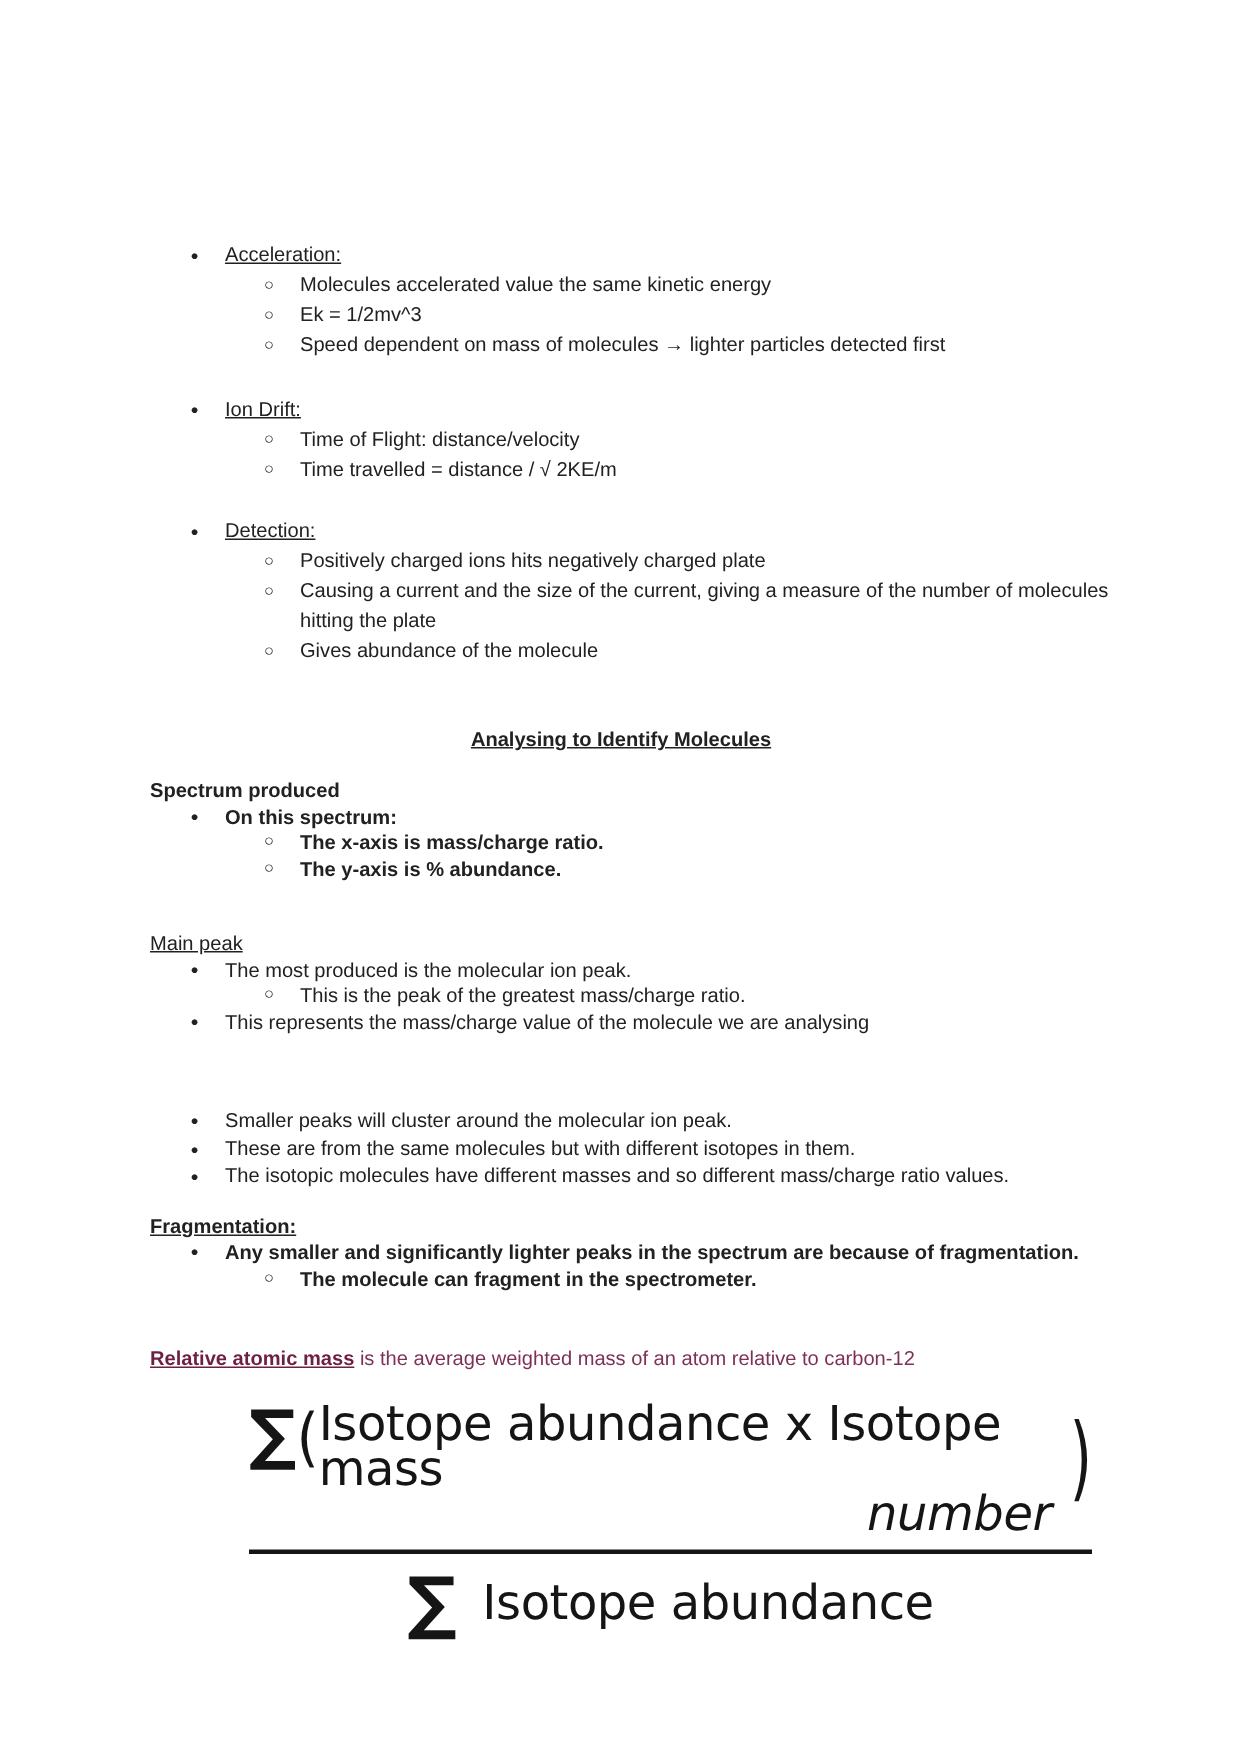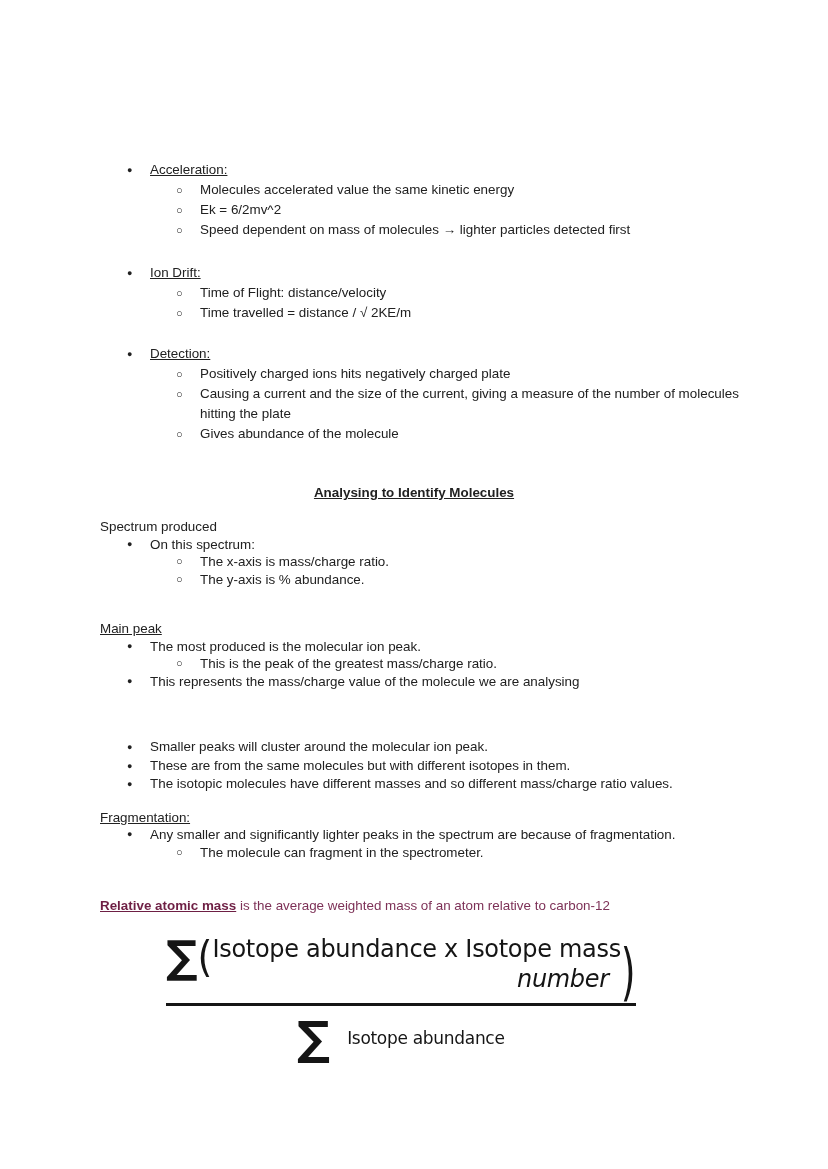--- a/index.html
+++ b/index.html
@@ -44,21 +44,21 @@
   .u { text-decoration: underline; }
   .heading {
     margin-top: 39px;
     text-align: center;
     font-weight: bold;
     text-decoration: underline;
     line-height: 20px;
   }
   .mt23 { margin-top: 23px; }
   .mt21 { margin-top: 21px; }
-  .mt15 { margin-top: 15px; }
+  .mt15 { margin-top: 15px; font-weight: bold; }
   .mt32 { margin-top: 32px; }
   .mt48 { margin-top: 48px; }
   .mt35 { margin-top: 35px; }
   .wide { margin-right: -14px; }
   .ram {
     line-height: 20px;
   }
   .ram .term {
     font-weight: bold;
     text-decoration: underline;
@@ -85,21 +85,21 @@
     line-height: 52px;
   }
   .f-open {
     font-size: 38px;
     line-height: 48px;
     display: inline-block;
     transform: scaleY(1.12);
     transform-origin: top center;
   }
   .f-ntext {
-    font-size: 24px;
+    font-size: 32px;
     line-height: 30px;
     padding-top: 3px;
     letter-spacing: -0.3px;
   }
   .f-line2 {
     text-align: right;
     padding-right: 12px;
     font-style: italic;
   }
   .f-close {
@@ -121,41 +121,41 @@
     justify-content: center;
     gap: 17px;
     margin-top: 7px;
   }
   .f-sigma-d {
     font-size: 46px;
     font-weight: bold;
     line-height: 50px;
   }
   .f-dtext {
-    font-size: 17px;
+    font-size: 32px;
     letter-spacing: -0.3px;
   }
 </style>
 </head>
 <body>
 
 <div class="content">
 
   <div class="sec lh20">
     <div class="li">
       <span class="b1">●</span>
       <span class="txt u">Acceleration:</span>
     </div>
     <div class="li">
       <span class="b2">○</span>
       <span class="txt">Molecules accelerated value the same kinetic energy</span>
     </div>
     <div class="li">
       <span class="b2">○</span>
-      <span class="txt">Ek = 6/2mv^2</span>
+      <span class="txt">Ek = 1/2mv^3</span>
     </div>
     <div class="li">
       <span class="b2">○</span>
       <span class="txt">Speed dependent on mass of molecules → lighter particles detected first</span>
     </div>
   </div>
 
   <div class="sec lh20 mt23">
     <div class="li">
       <span class="b1">●</span>

